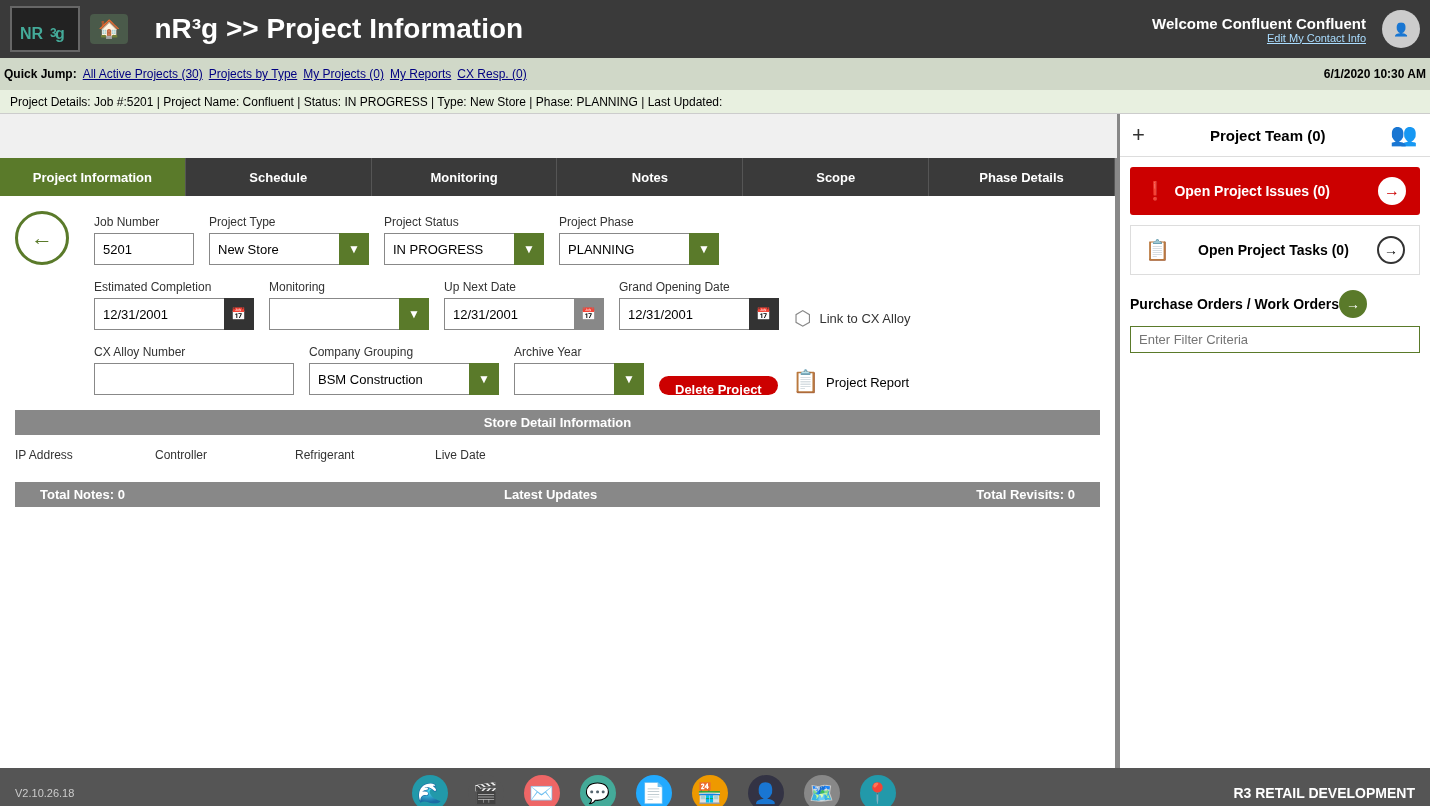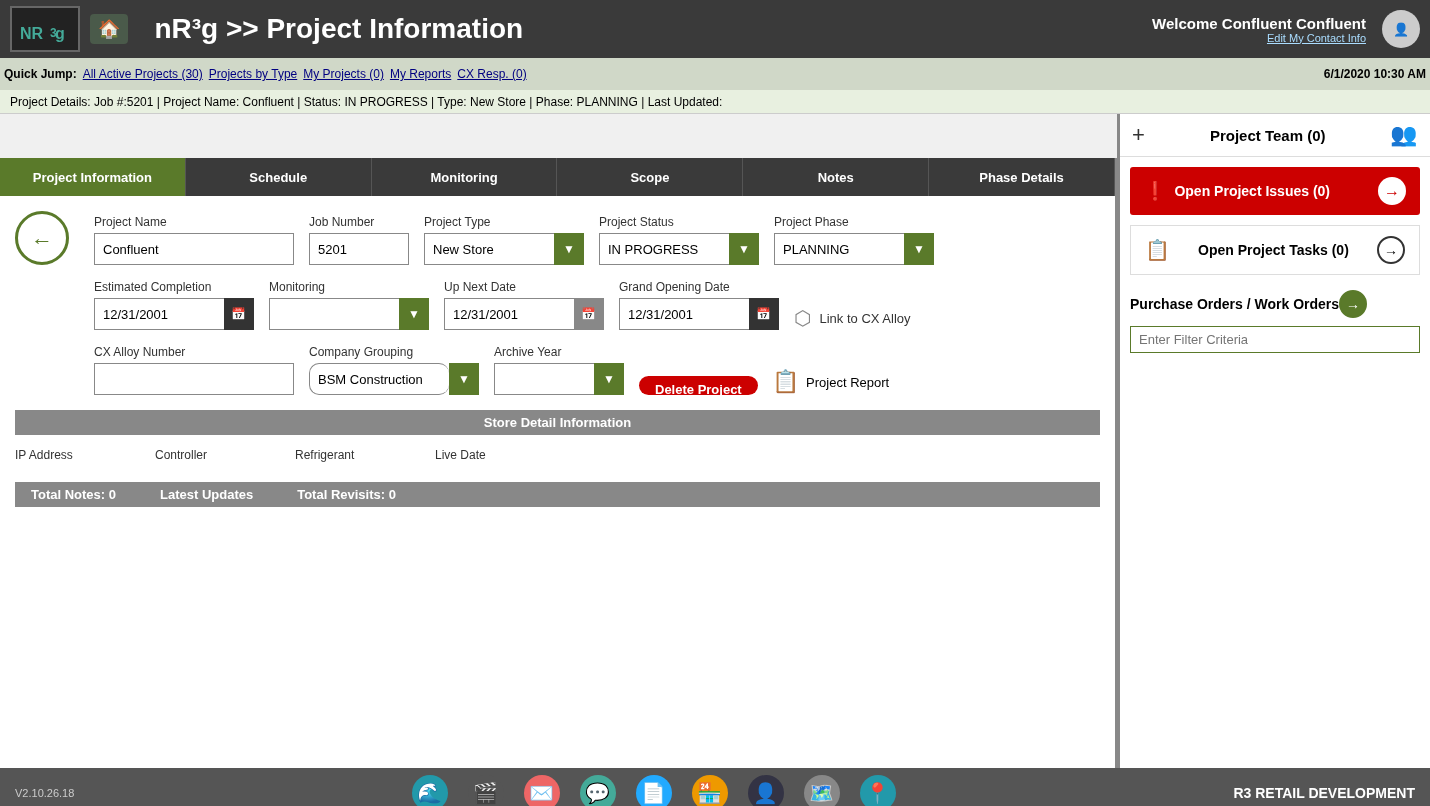--- a/index.html
+++ b/index.html
@@ -57,21 +57,21 @@
     
     .back-btn { width: 54px; height: 54px; border: 3px solid #5a7a2a; border-radius: 50%; display: flex; align-items: center; justify-content: center; cursor: pointer; margin-right: 10px; background: white; }
     .back-arrow { font-size: 22px; color: #5a7a2a; }
 
     
     .section-header { background: #888; color: white; text-align: center; padding: 5px; font-size: 13px; font-weight: bold; margin-bottom: 8px; }
     .store-detail-row { display: flex; gap: 40px; padding: 5px 0; }
     .store-detail-label { font-size: 12px; color: #333; min-width: 100px; }
 
     
-    .notes-bar { background: #888; color: white; display: flex; padding: 5px 16px; font-size: 13px; font-weight: bold; margin-top: 15px; gap: 44px; }
+    .notes-bar { background: #888; color: white; display: flex; justify-content: space-between; padding: 5px 25px; font-size: 13px; font-weight: bold; margin-top: 15px; gap: 44px; }
 
     
     .delete-btn { background: #cc0000; color: white; border: none; padding: 6px 16px; font-size: 13px; font-weight: bold; cursor: pointer; height: 19px; border-radius: 12px; }
 
     
     .project-report-btn { display: flex; align-items: center; gap: 6px; cursor: pointer; }
 
     
     .cx-alloy-group { display: flex; align-items: center; gap: 8px; }
     .cx-alloy-hex { font-size: 20px; color: #888; }
@@ -151,36 +151,32 @@
 </div>
 
 <div class="main-layout">
 
   <div class="left-panel">
 
     <div class="tab-bar">
       <div class="tab active">Project Information</div>
       <div class="tab">Schedule</div>
       <div class="tab">Monitoring</div>
+      <div class="tab">Notes</div>
       <div class="tab">Scope</div>
-      <div class="tab">Notes</div>
       <div class="tab">Phase Details</div>
     </div>
 
     <div class="content-area">
 
       <div class="form-row">
         <div class="back-btn">
           <span class="back-arrow">←</span>
         </div>
         <div class="form-group">
-          <label class="form-label">Project Name</label>
-          <input class="form-input form-input-wide" value="Confluent" style="">
-        </div>
-        <div class="form-group">
           <label class="form-label">Job Number</label>
           <input class="form-input form-input-small" value="5201" style="">
         </div>
         <div class="form-group">
           <label class="form-label">Project Type</label>
           <div class="form-select-group">
             <input class="form-input form-input-medium" value="New Store" style="">
             <div class="dropdown-btn">▼</div>
           </div>
         </div>
@@ -238,21 +234,21 @@
 
       <div class="form-row">
         <div style="width:54px;margin-right:10px;"></div>
         <div class="form-group">
           <label class="form-label">CX Alloy Number</label>
           <input class="form-input form-input-wide" value="" style="">
         </div>
         <div class="form-group">
           <label class="form-label">Company Grouping</label>
           <div class="form-select-group">
-            <input class="form-input form-input-medium" style="width: 140px; border-radius: 10px;" value="BSM Construction">
+            <input class="form-input form-input-medium" style="width: 160px;" value="BSM Construction">
             <div class="dropdown-btn">▼</div>
           </div>
         </div>
         <div class="form-group">
           <label class="form-label">Archive Year</label>
           <div class="form-select-group">
             <input class="form-input form-input-small" value="" style="">
             <div class="dropdown-btn">▼</div>
           </div>
         </div>

